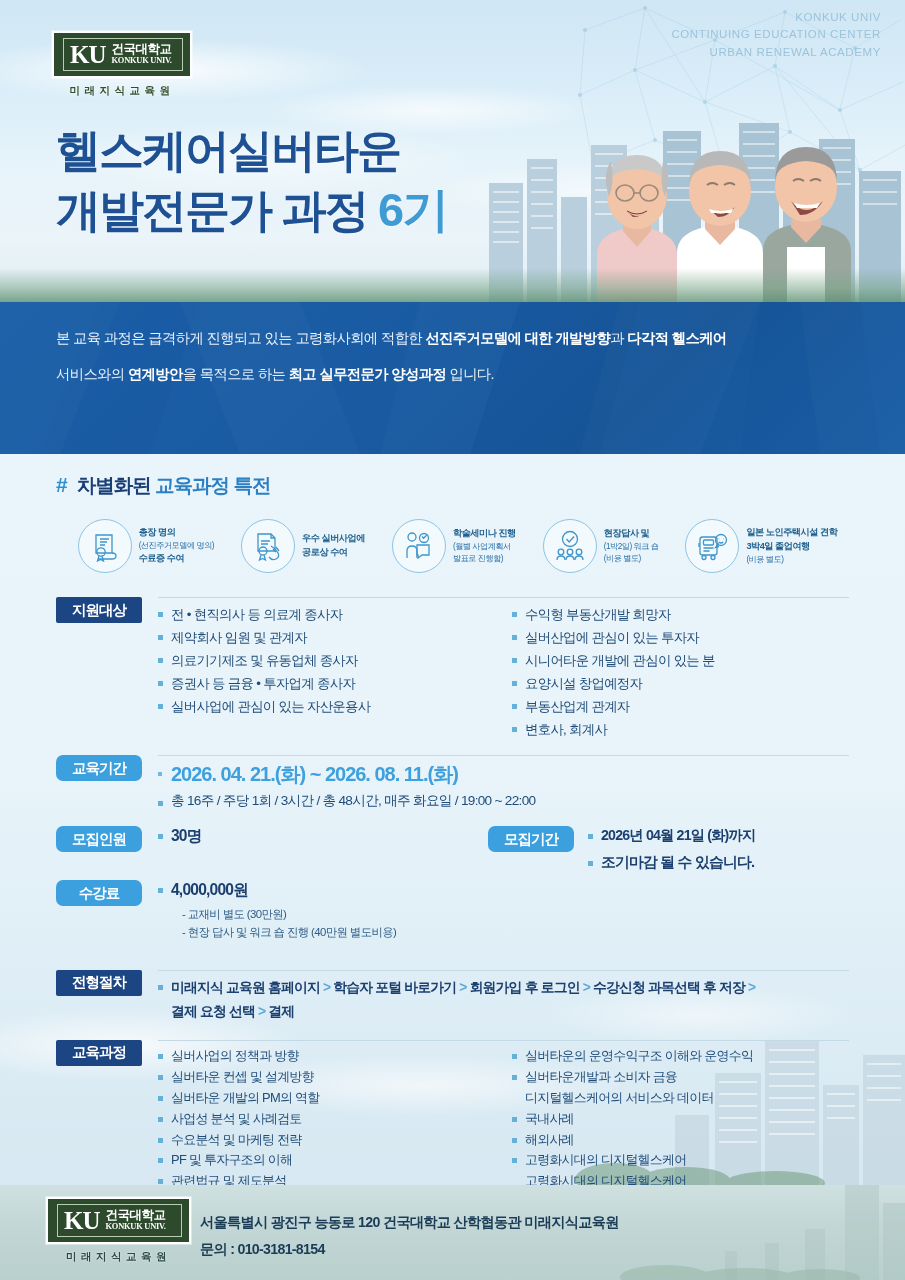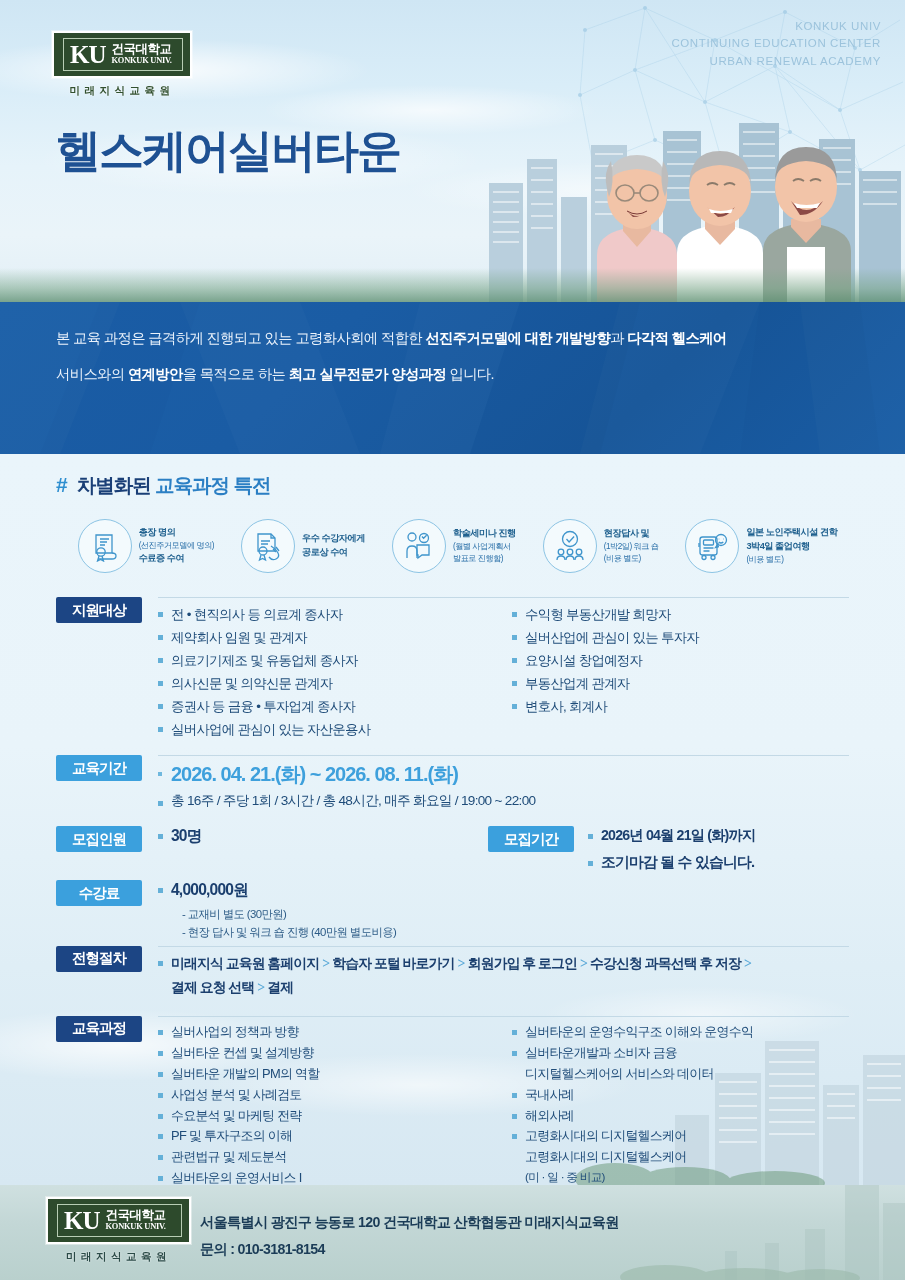--- a/index.html
+++ b/index.html
@@ -55,21 +55,21 @@
   .ku-ku { color:#fff; font-family:"Liberation Serif", serif; font-size:25px; font-weight:700; letter-spacing:-1px; line-height:1;}
   .ku-kr { color:#fff; font-size:12.5px; font-weight:700; line-height:1.05; letter-spacing:-.5px;}
   .ku-en { color:#fff; font-family:"Liberation Serif", serif; font-size:8.4px; font-weight:700; letter-spacing:-.2px; line-height:1.1; }
   .ku-sub {
     margin-top: 6px; text-align: center; color: #32502f;
     font-size: 10.5px; font-weight: 700; letter-spacing: 4.5px;
     text-shadow: 0 0 2px rgba(255,255,255,.9);
   }
 
   .hero-eng {
-    position: absolute; right: 24px; top: 18px;
+    position: absolute; right: 24px; top: 9px;
     text-align: right; color: #9cc3dc;
     font-size: 11.5px; line-height: 1.52; letter-spacing: .6px;
   }
 
   .hero-title { position: absolute; left: 56px; top: 122px; }
   .hero-title .l1, .hero-title .l2 {
     color: #1e5193; font-size: 45px; font-weight: 800; letter-spacing: -2px; line-height: 1.28;
     text-shadow: 0 1px 2px rgba(255,255,255,.6);
     white-space: nowrap;
   }
@@ -126,21 +126,21 @@
 
   
   .row { display: flex; margin-top: 14px; }
   .badge {
     min-width: 86px; width: 86px; height: 26px; border-radius: 2px;
     color: #fff; font-size: 14.5px; font-weight: 800; letter-spacing: -1px;
     display: flex; align-items: center; justify-content: center;
     margin-right: 16px;
   }
   .badge.navy { background: #1c4584; }
-  .badge.sky  { background: #3ba0dd; }
+  .badge.sky  { background: #3ba0dd; border-radius: 7px; }
   .row-body { flex: 1; border-top: 1px solid #c3d9e6; padding-top: 5px; }
   .row-body.noline { border-top: none; padding-top: 0; }
 
   ul.bl { list-style: none; }
   ul.bl li {
     position: relative; padding-left: 13px;
     color: #1f4c79; font-size: 13.4px; line-height: 1.72; letter-spacing: -.7px;
   }
   ul.bl li::before {
     content: ""; position: absolute; left: 0; top: 9px;
@@ -335,20 +335,24 @@
     </div>
 
     <div class="hero-eng">
       <div>KONKUK UNIV</div>
       <div>CONTINUING EDUCATION CENTER</div>
       <div>URBAN RENEWAL ACADEMY</div>
     </div>
 
     <div class="hero-title">
       <div class="l1">헬스케어실버타운</div>
+      <div class="l2">
+        <span>개발전문가 과정</span>
+        <span class="gi">6기</span>
+      </div>
     </div>
   </div>
 
   <div class="band">
     <svg class="band-poly" viewBox="0 0 905 152" preserveAspectRatio="none">
       <g fill="#ffffff" opacity="0.05">
         <polygon points="0,0 120,0 60,152 0,152"></polygon>
         <polygon points="180,0 300,0 360,152 240,152"></polygon>
         <polygon points="420,0 520,0 470,152 380,152"></polygon>
         <polygon points="620,0 760,0 700,152 580,152"></polygon>
@@ -444,21 +448,21 @@
               <path d="M6 4 h13 l4 4 v13 h-17 z"></path>
               <path d="M19 4 v4 h4"></path>
               <path d="M9 11 h9 M9 14 h7"></path>
               <circle cx="11" cy="21" r="4"></circle>
               <path d="M9 25 l-1.5 5 3-1.6 3 1.6 -1.5-5"></path>
               <path d="M19 16 q5 3 7 7 q2 4 -2 6 q-4 2 -7 -2"></path>
               <path d="M21 19 l3 3 M24 17 l3 4"></path>
             </svg>
           </div>
           <div class="feat-txt">
-            <div class="big">우수 수강자에게</div>
+            <div class="big">우수 실버사업에</div>
             <div class="big">공로상 수여</div>
           </div>
         </div>
 
         <div class="feat">
           <div class="feat-circle">
             <svg width="32" height="32" viewBox="0 0 32 32" fill="none" stroke="#3f95cc" stroke-width="1.3">
               <circle cx="9" cy="7" r="4"></circle>
               <circle cx="21" cy="8" r="4.5"></circle>
               <path d="M19 6.5 l1.6 1.8 3-3"></path>
@@ -520,29 +524,29 @@
 
       <div class="row">
         <div class="badge navy">지원대상</div>
         <div class="row-body">
           <div class="two-col">
             <div>
               <ul class="bl">
                 <li>전 • 현직의사 등 의료계 종사자</li>
                 <li>제약회사 임원 및 관계자</li>
                 <li>의료기기제조 및 유동업체 종사자</li>
-                <li>의사신문 및 의약신문 관계자</li>
                 <li>증권사 등 금융 • 투자업계 종사자</li>
                 <li>실버사업에 관심이 있는 자산운용사</li>
               </ul>
             </div>
             <div>
               <ul class="bl">
                 <li>수익형 부동산개발 희망자</li>
                 <li>실버산업에 관심이 있는 투자자</li>
+                <li>시니어타운 개발에 관심이 있는 분</li>
                 <li>요양시설 창업예정자</li>
                 <li>부동산업계 관계자</li>
                 <li>변호사, 회계사</li>
               </ul>
             </div>
           </div>
         </div>
       </div>
 
       <div class="row">
@@ -571,21 +575,21 @@
 
       <div class="row" style="margin-top:8px;">
         <div class="badge sky">수강료</div>
         <div class="row-body noline">
           <div class="big-val">4,000,000원</div>
           <div class="small-note">- 교재비 별도 (30만원)</div>
           <div class="small-note" style="margin-top:0;">- 현장 답사 및 워크 숍 진행 (40만원 별도비용)</div>
         </div>
       </div>
 
-      <div class="row" style="margin-top:4px;font-family:Liberation Serif, serif;">
+      <div class="row" style="margin-top:28px;">
         <div class="badge navy">전형절차</div>
         <div class="row-body">
           <div class="proc">
             <span>미래지식 교육원 홈페이지</span><i>&gt;</i><span>학습자 포털 바로가기</span><i>&gt;</i><span>회원가입 후 로그인</span><i>&gt;</i><span>수강신청 과목선택 후 저장</span><i>&gt;</i><br><span>결제 요청 선택</span><i>&gt;</i><span>결제</span>
           </div>
         </div>
       </div>
 
       <div class="row" style="margin-top:16px;">
         <div class="badge navy">교육과정</div>

